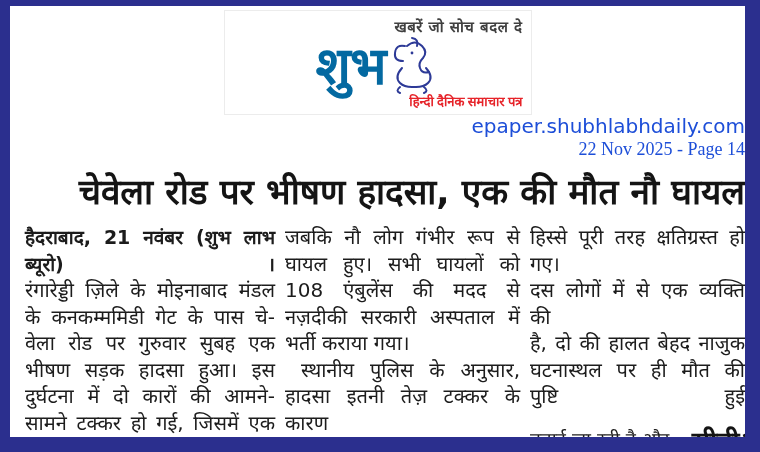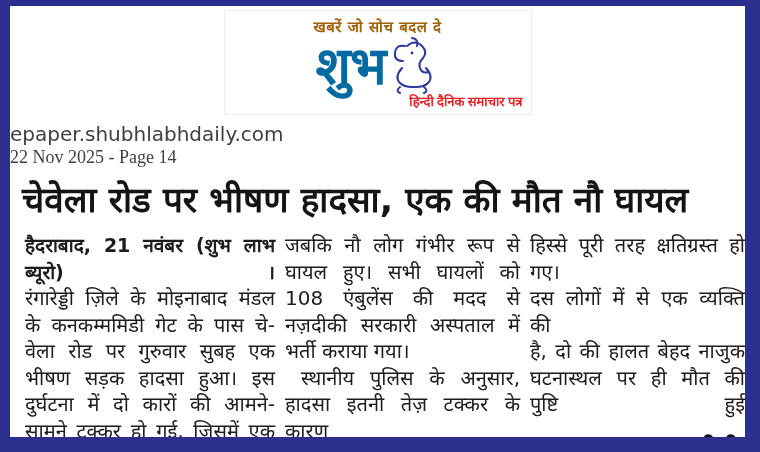--- a/index.html
+++ b/index.html
@@ -10,33 +10,33 @@
   .bar{position:absolute;background:#2b2f8e;z-index:5;}
   .bar-top{top:0;left:0;right:0;height:6px;}
   .bar-left{top:0;left:0;bottom:0;width:10px;}
   .bar-right{top:0;right:0;bottom:0;width:15px;}
   .bar-bottom{bottom:0;left:0;right:0;height:15px;}
 
   .content{position:absolute;left:10px;top:6px;width:735px;z-index:1;}
 
   
   .masthead{width:308px;margin:4px auto 0;padding:5px 8px 4px;border:1px solid #ececec;background:#fff;box-sizing:border-box;}
-  .tagline{text-align:center;font-size:15px;font-weight:bold;color:#a16207;letter-spacing:.5px;}
+  .tagline{text-align:right;font-size:15px;font-weight:bold;color:#404040;letter-spacing:.5px;}
   .titlerow{display:flex;align-items:center;justify-content:center;margin-top:-2px;}
   .titleword{font-size:52px;font-weight:800;color:#0369a1;line-height:60px;letter-spacing:-1px;}
   .ganesh{margin:0 2px;}
   .subtitle{text-align:right;font-size:13px;font-weight:bold;color:#e62329;margin-top:-6px;font-family:Liberation Serif, serif;}
 
   
-  .meta{margin-top:8px;text-align:left;color:#404040;}
+  .meta{margin-top:0;text-align:right;color:#1d4ed8;}
   .meta .url{font-size:20px;line-height:23px;}
   .meta .datepage{font-size:18px;line-height:23px;font-family:Liberation Serif, serif;}
 
   
-  .headline{margin-top:9px;padding-left:12px;text-align:left;font-size:35px;font-weight:bold;color:#141414;white-space:nowrap;line-height:44px;}
+  .headline{margin-top:9px;padding-left:41px;text-align:right;font-size:35px;font-weight:bold;color:#141414;white-space:nowrap;line-height:44px;}
 
   
   .bodygrid{margin:10px 0 0 15px;display:grid;grid-template-columns:250px 235px 215px;column-gap:10px;color:#1c1c1c;}
   .tline{font-size:20px;line-height:26.5px;text-align:justify;text-align-last:justify;}
   .dateline{font-weight:bold;font-size:19px;}
   [data-endpara="true"] .tline:last-child{text-align-last:left;}
   [data-indent="true"] .tline:first-child{text-indent:16px;}
 
   .c3row{display:flex;margin-top:16px;}
   .c3left{width:152px;}

